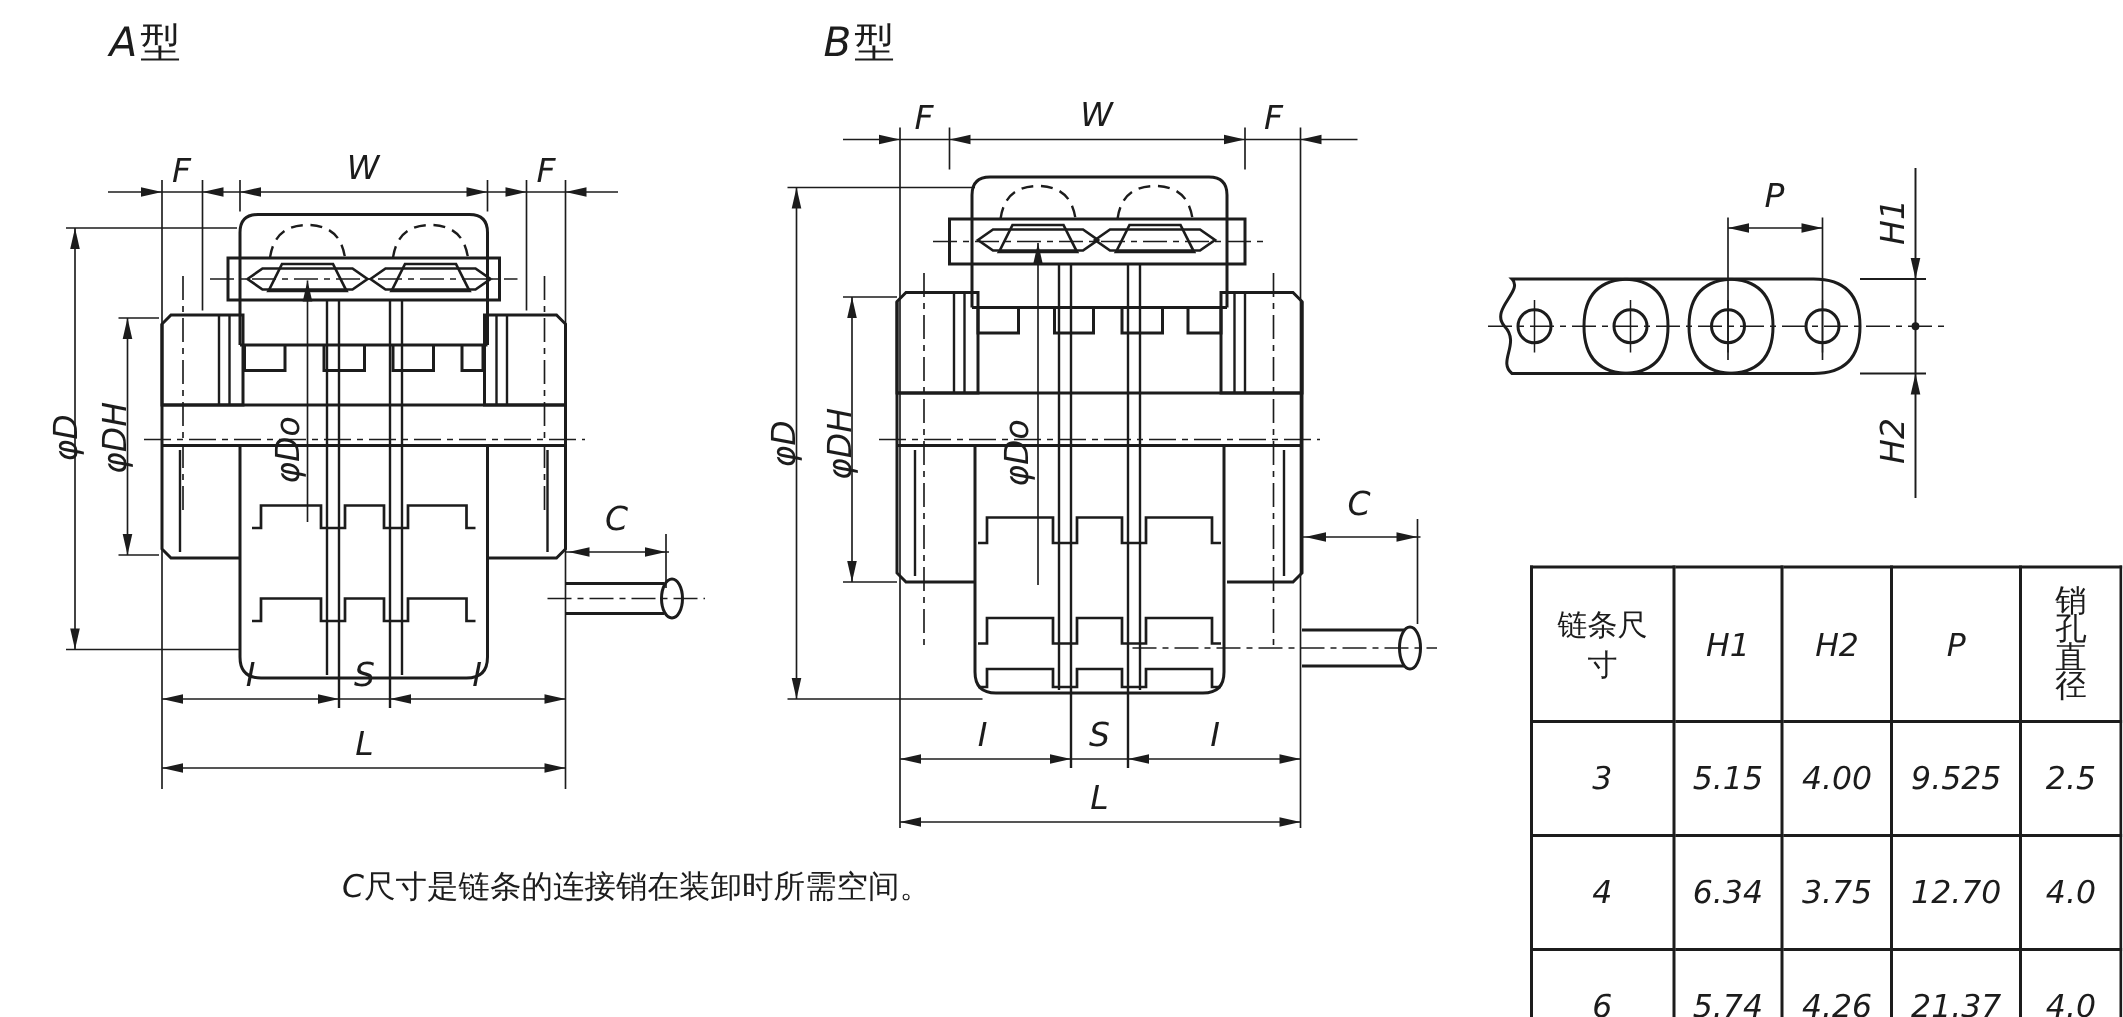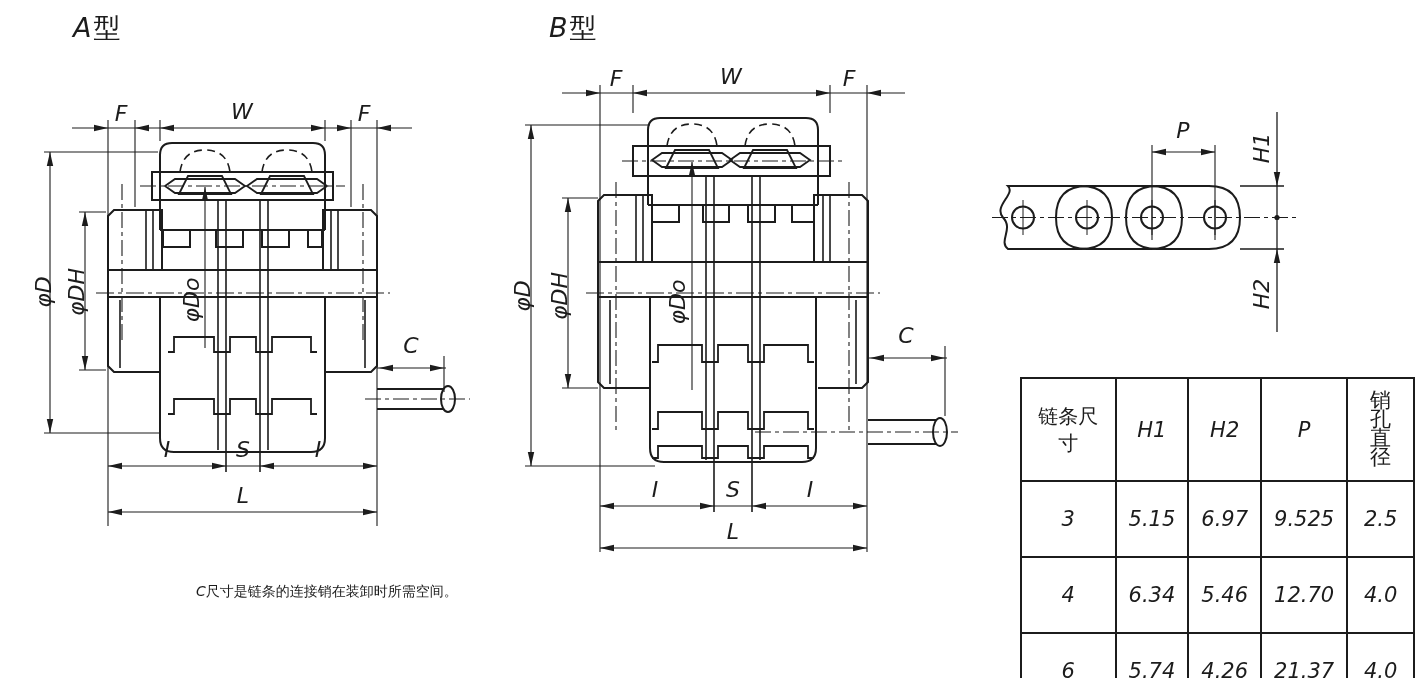--- a/index.html
+++ b/index.html
@@ -11,21 +11,21 @@
   svg text{font-family:"DejaVu Sans",sans-serif;font-style:italic;fill:#1c1c1c;}
   
   .spec-table{border-collapse:collapse;table-layout:fixed;background:#fff;}
   .spec-table td,.spec-table th{border:2px solid #1c1c1c;text-align:center;vertical-align:middle;
       padding:12px;height:50px;font-weight:normal;}
   .spec-table .cjk{font-style:normal;font-size:20px;}
   .spec-table .num{font-style:italic;font-size:21px;}
   .pinhole-head{display:inline-block;width:40px;font-size:21px;line-height:19px;
       word-break:break-all;font-style:normal;}
   
-  .notes{font-size:14px;line-height:34px;white-space:nowrap;}
+  .notes{font-size:21px;line-height:34px;white-space:nowrap;margin-left:32px;}
   .notes .pfx{font-style:italic;}
 </style>
 </head>
 <body>
 
 <div class="canvas">
 
   <div class="abs title" style="left:73px;top:10px;"><span class="lat">A</span><span>型</span></div>
   <div class="abs title" style="left:513px;top:10px;margin-left:36px;"><span class="lat">B</span><span>型</span></div>
 
@@ -248,28 +248,28 @@
       <tr>
         <th class="cjk">链条尺寸</th>
         <th class="num">H1</th>
         <th class="num">H2</th>
         <th class="num">P</th>
         <th><span class="pinhole-head">销孔直径</span></th>
       </tr>
       <tr>
         <td class="num">3</td>
         <td class="num">5.15</td>
-        <td class="num">6.97</td>
+        <td class="num">4.00</td>
         <td class="num">9.525</td>
         <td class="num">2.5</td>
       </tr>
       <tr>
         <td class="num">4</td>
         <td class="num">6.34</td>
-        <td class="num">5.46</td>
+        <td class="num">3.75</td>
         <td class="num">12.70</td>
         <td class="num">4.0</td>
       </tr>
       <tr>
         <td class="num">6</td>
         <td class="num">5.74</td>
         <td class="num">4.26</td>
         <td class="num">21.37</td>
         <td class="num">4.0</td>
       </tr>

